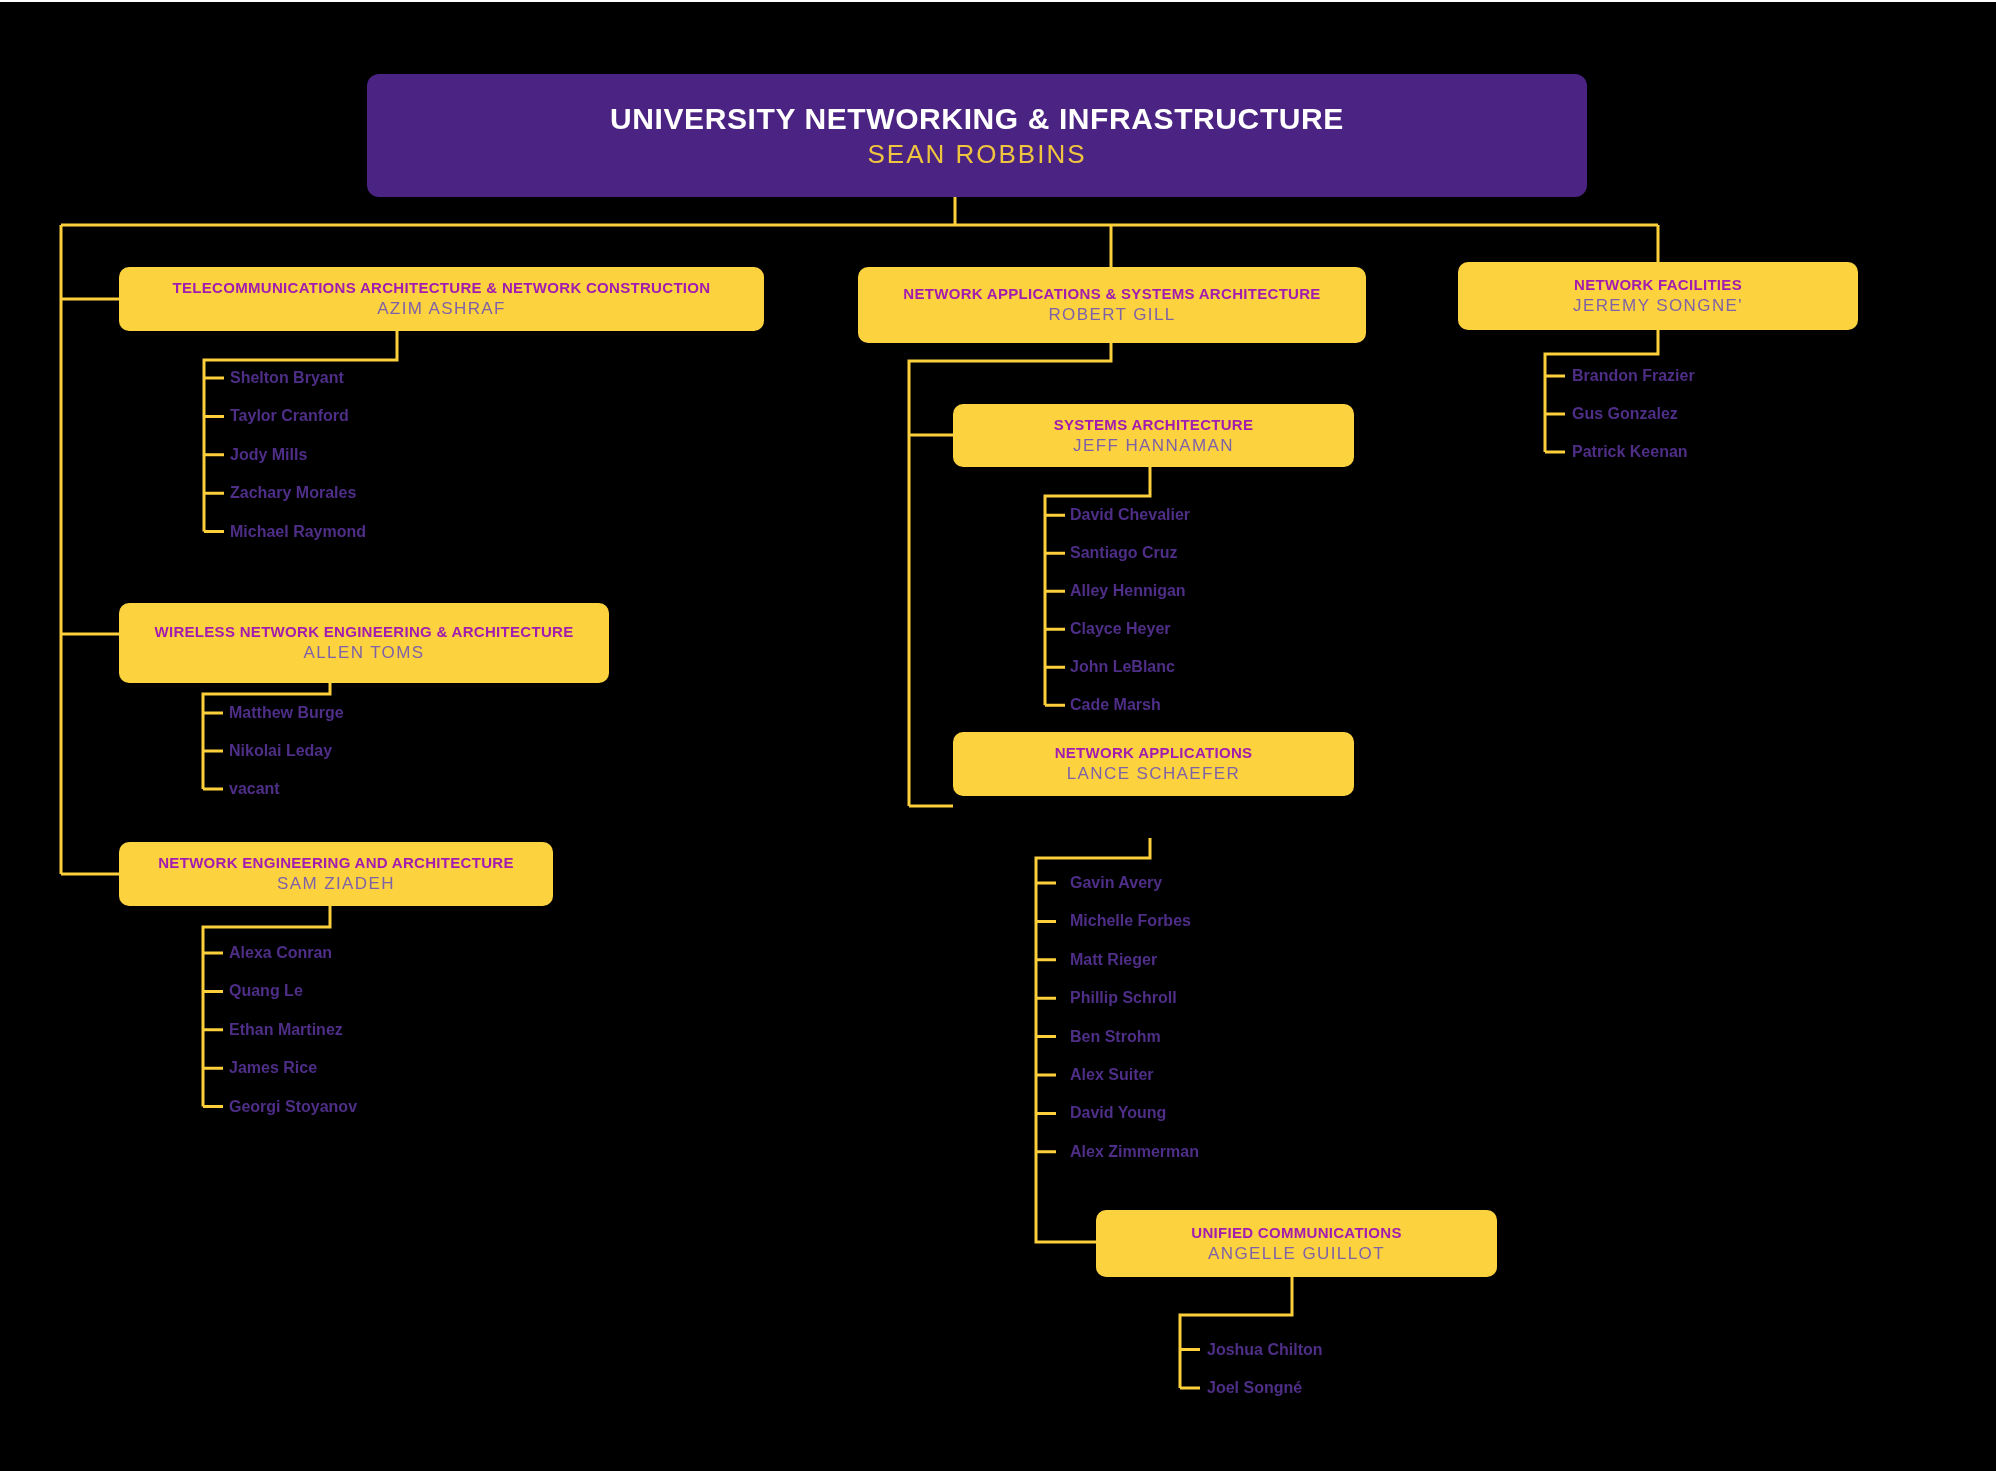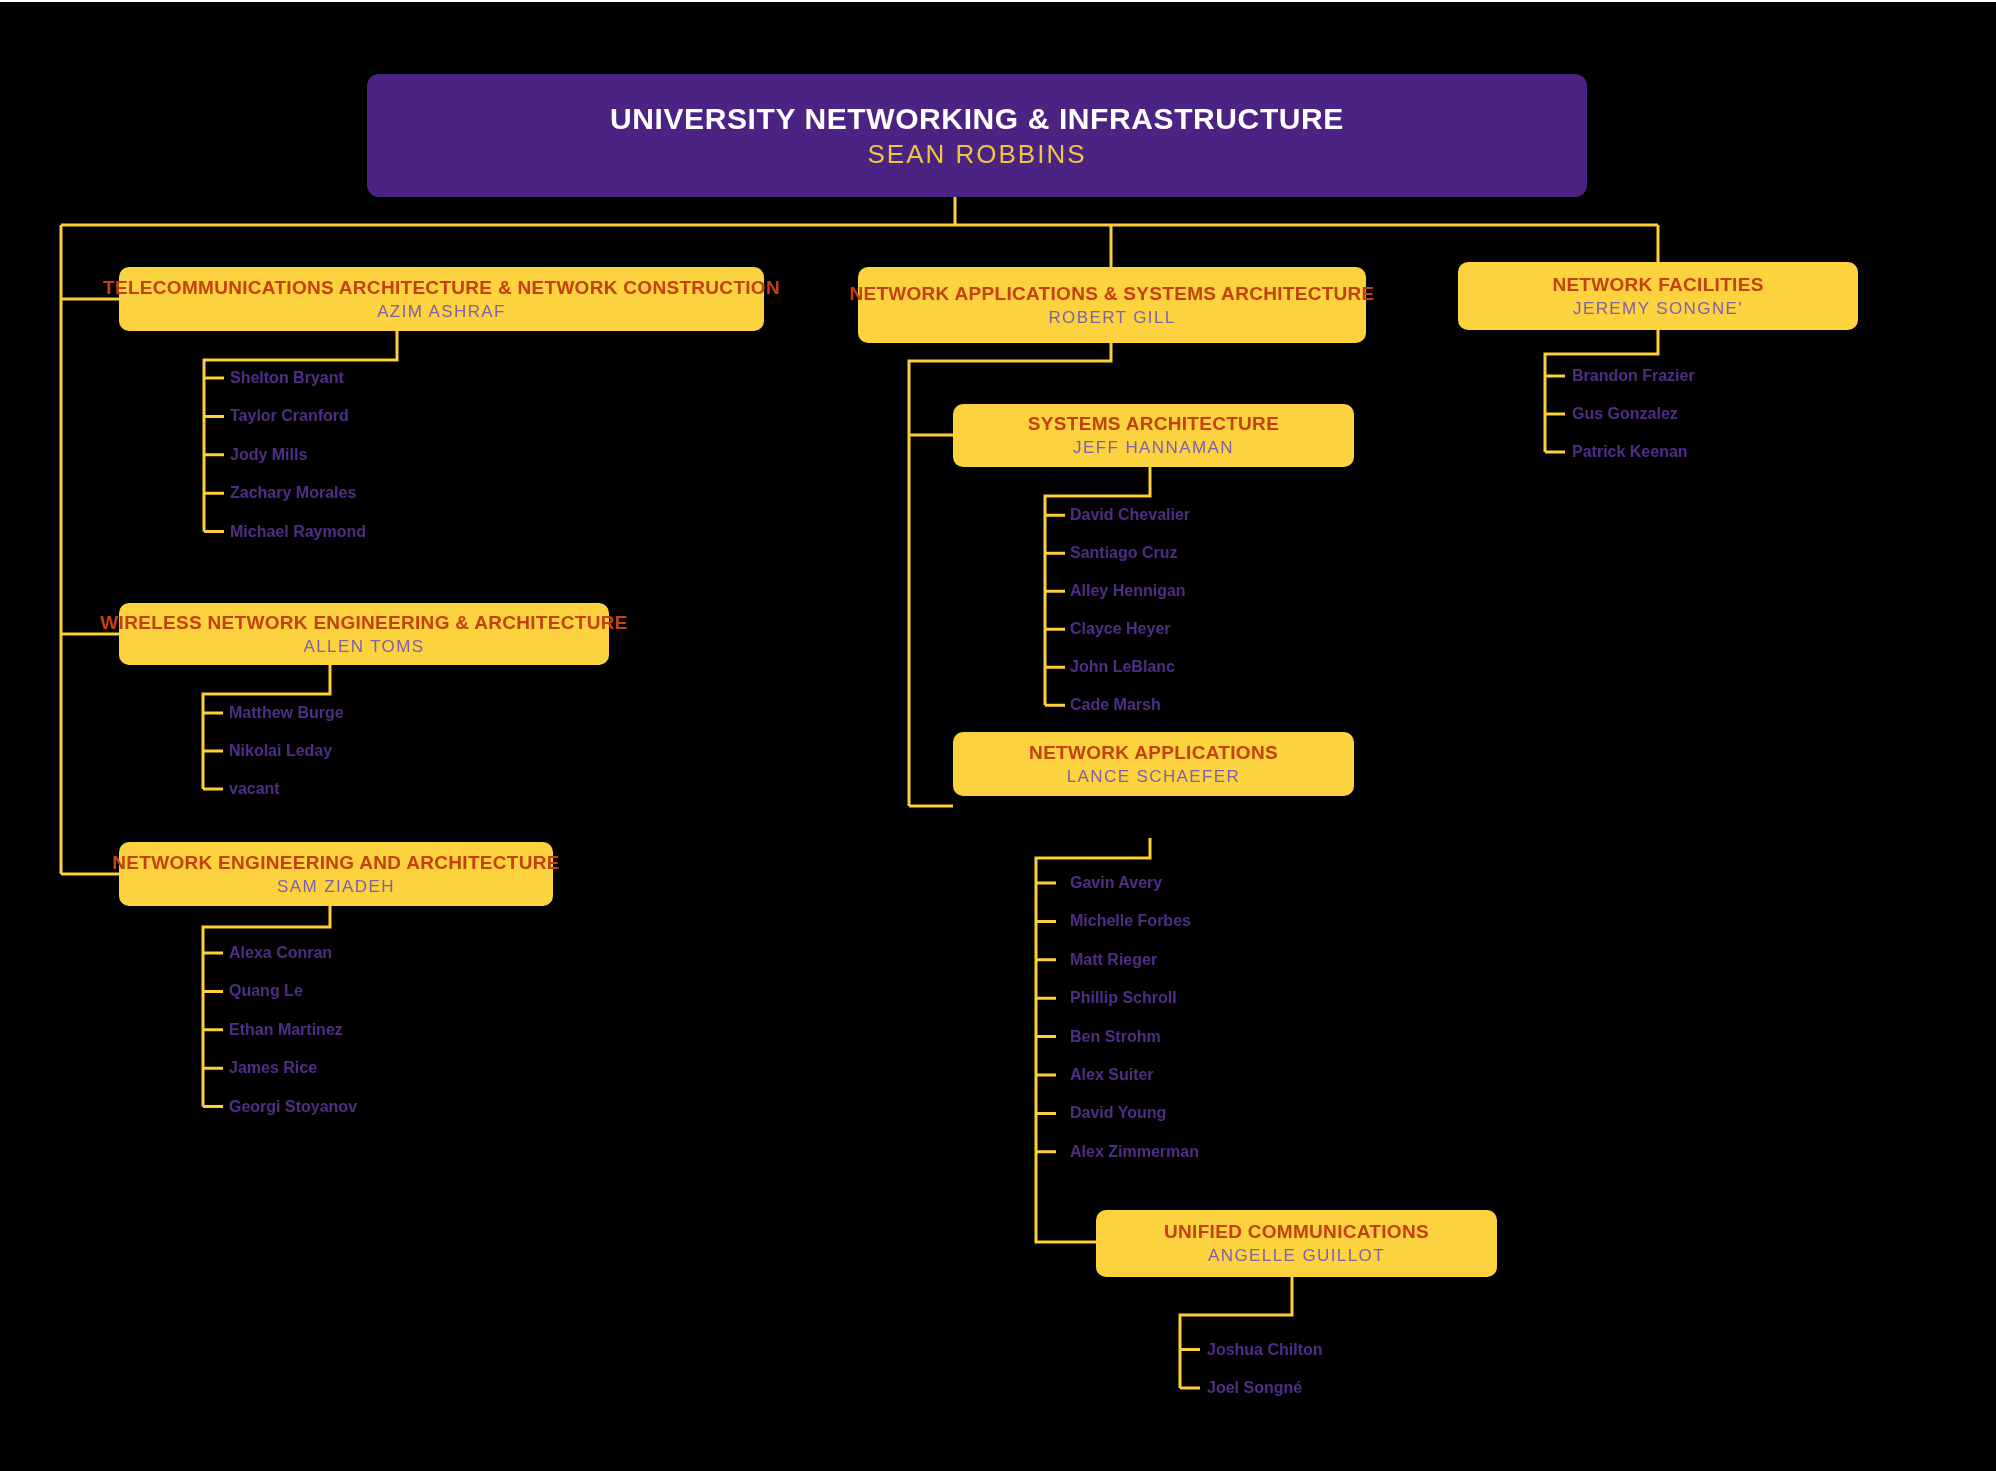--- a/index.html
+++ b/index.html
@@ -16,22 +16,22 @@
     position:absolute;
     background:#FDD23F;
     border-radius:10px;
     display:flex;flex-direction:column;align-items:center;justify-content:center;
     text-align:center;
     padding:2px 22px;
     box-sizing:border-box;
   }
   .box .title{
     font-weight:bold;
-    color:#c2410c;
-    font-size:19px;
+    color:#a21caf;
+    font-size:15px;
     letter-spacing:.3px;
     white-space:nowrap;
   }
   .box .manager{
     color:#7E62A8;
     font-size:17px;
     letter-spacing:1.4px;
     margin-top:3px;
     white-space:nowrap;
   }
@@ -77,21 +77,21 @@
     <div class="manager">AZIM ASHRAF</div>
   </div>
   <div class="members" style="left:230px;top:358.8px;--row:38.4px">
     <div class="member">Shelton Bryant</div>
     <div class="member">Taylor Cranford</div>
     <div class="member">Jody Mills</div>
     <div class="member">Zachary Morales</div>
     <div class="member">Michael Raymond</div>
   </div>
 
-  <div class="box" style="left:119px;top:603px;width:490px;height:62px">
+  <div class="box" style="left:119px;top:603px;width:490px;height:80px">
     <div class="title">WIRELESS NETWORK ENGINEERING &amp; ARCHITECTURE</div>
     <div class="manager">ALLEN TOMS</div>
   </div>
   <div class="members" style="left:229px;top:694px;--row:38px">
     <div class="member">Matthew Burge</div>
     <div class="member">Nikolai Leday</div>
     <div class="member">vacant</div>
   </div>
 
   <div class="box" style="left:119px;top:842px;width:434px;height:64px">

